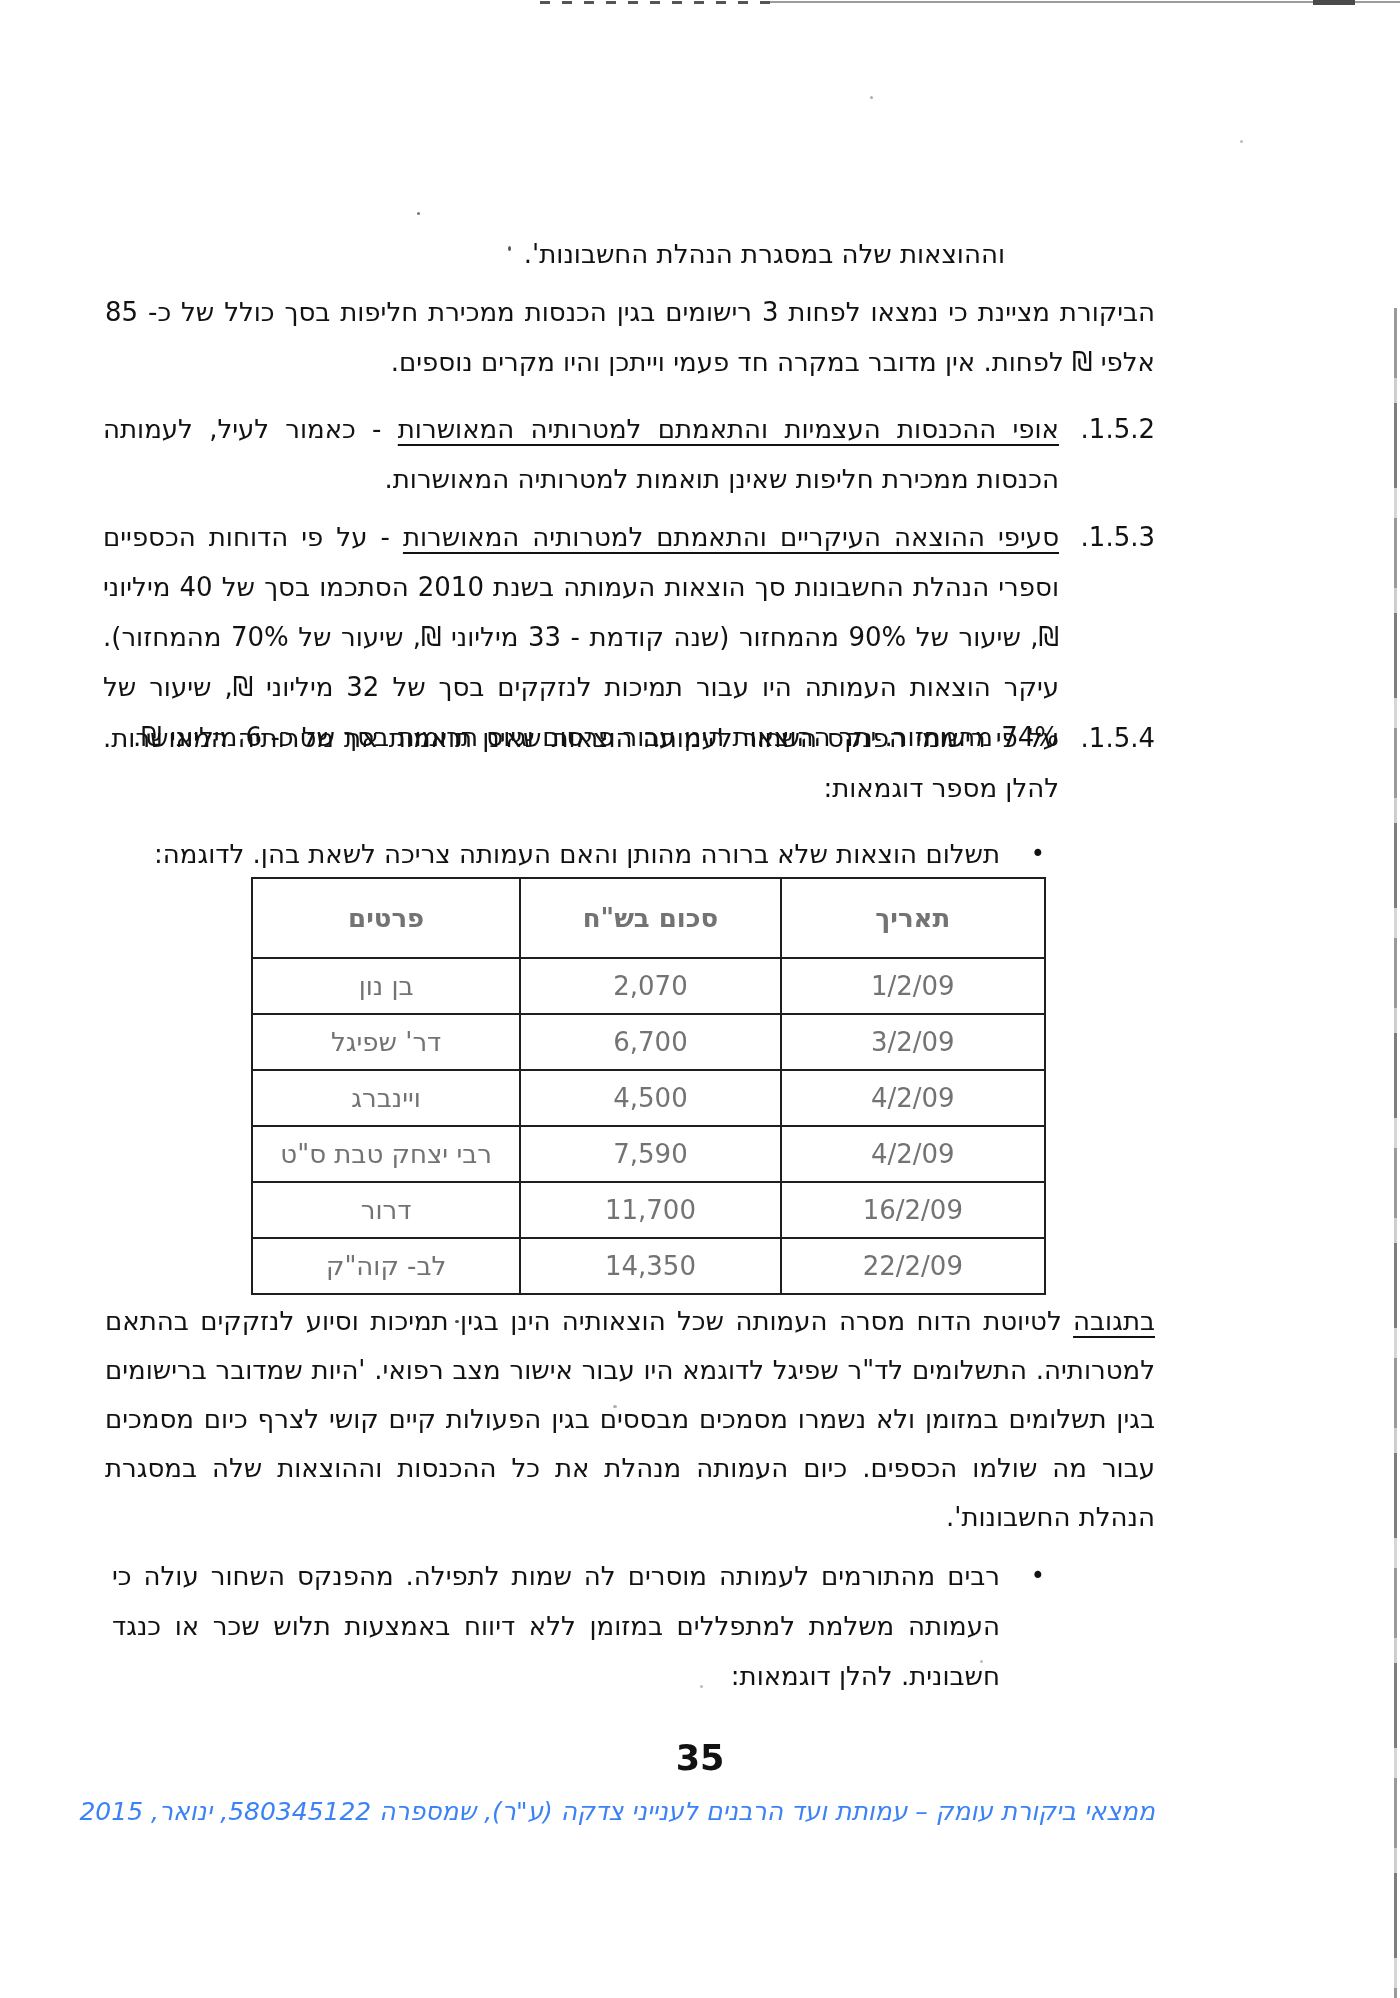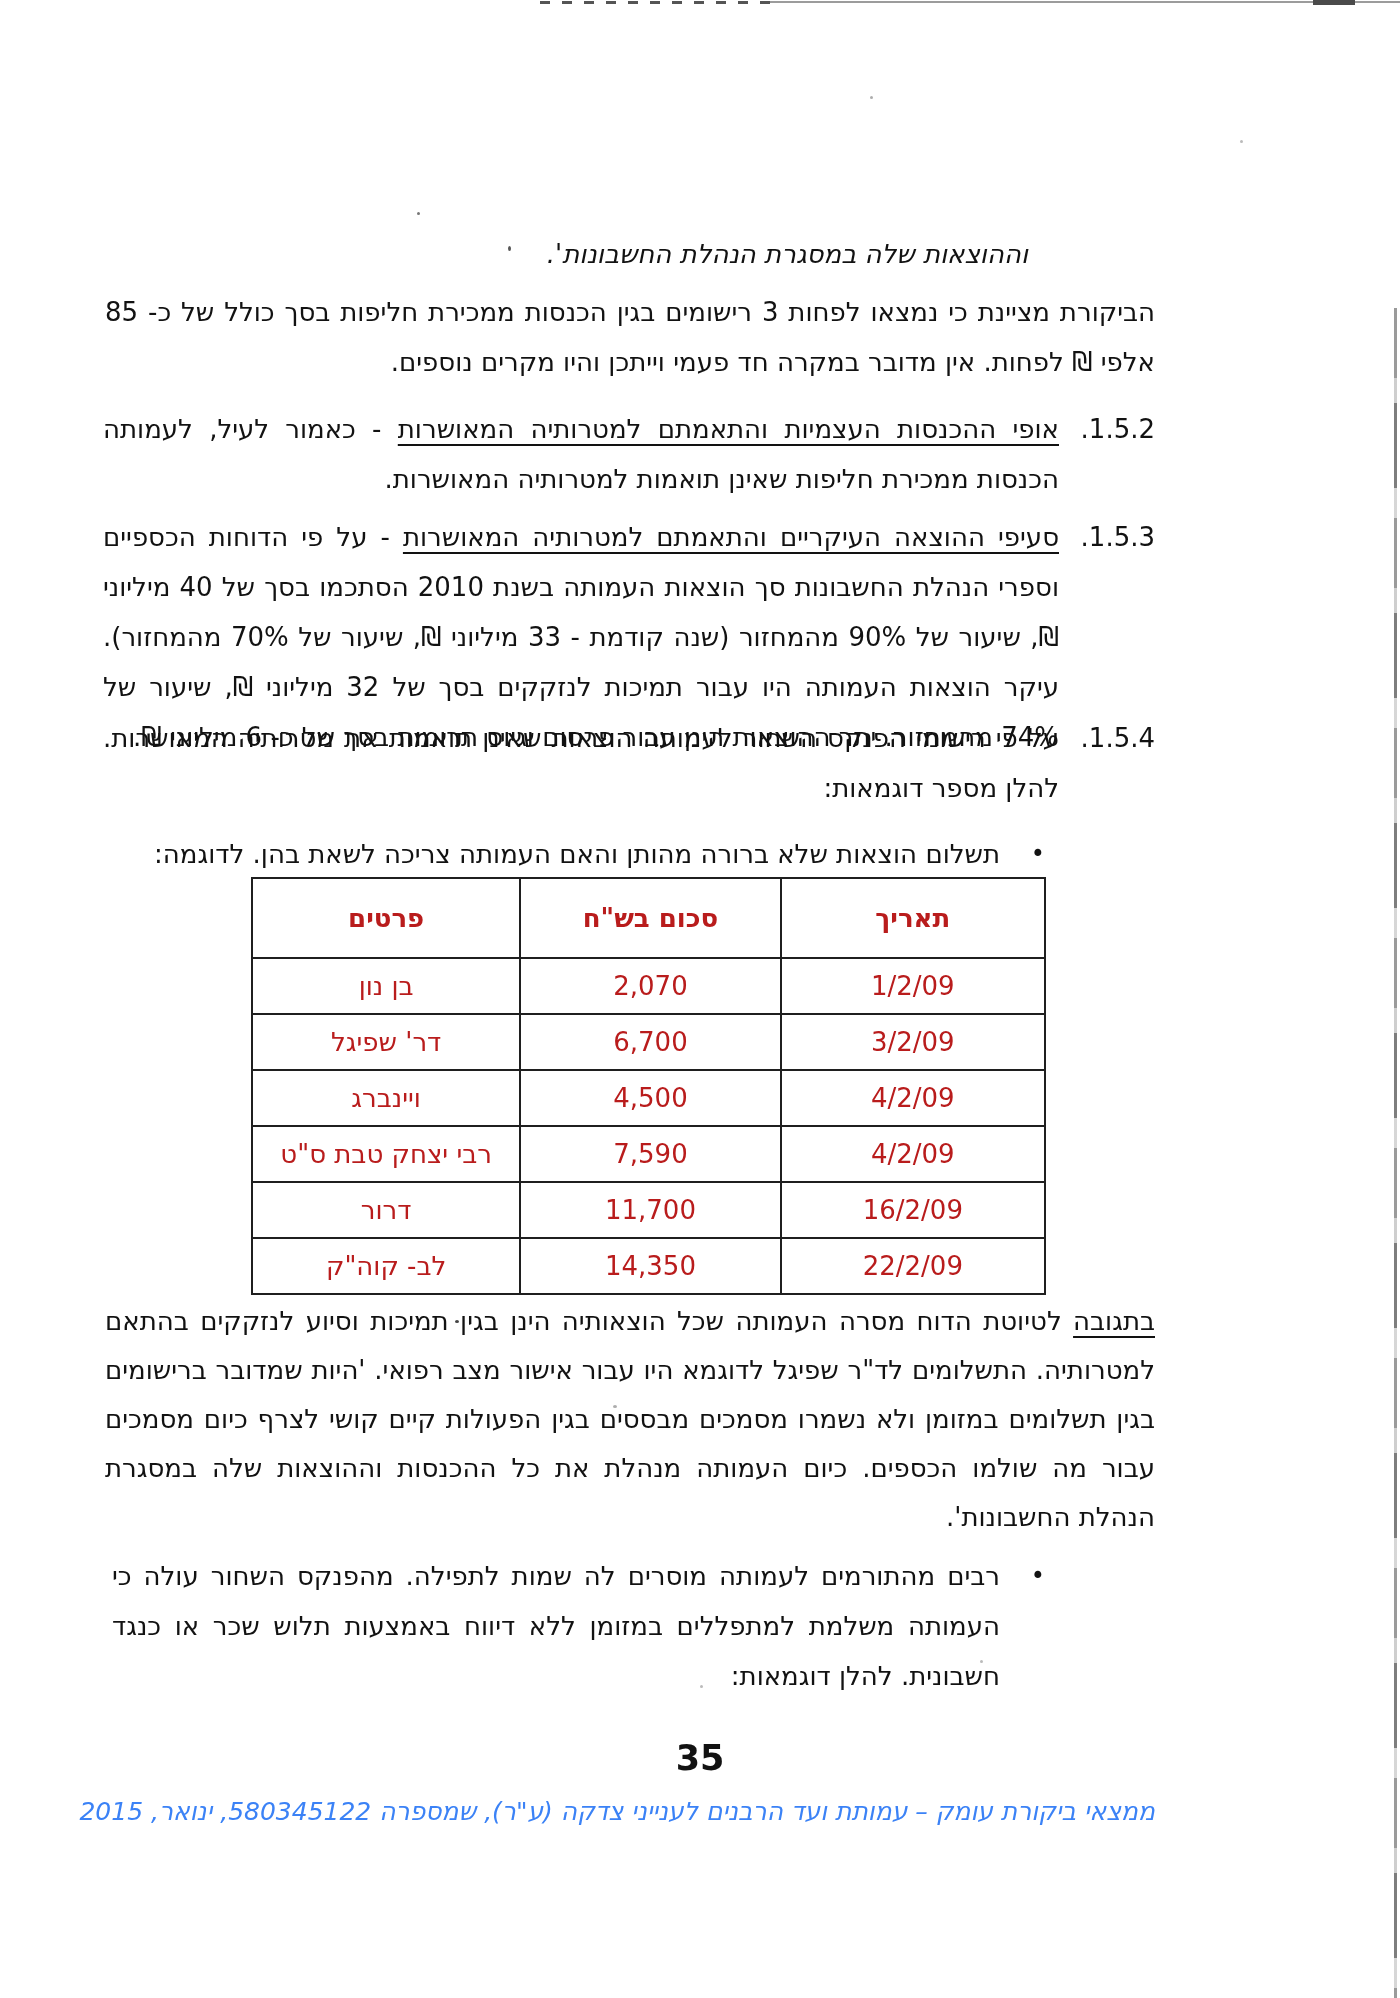--- a/index.html
+++ b/index.html
@@ -13,41 +13,41 @@
   
   .top-dashes{left:540px;top:1px;width:230px;height:3px;
     background:repeating-linear-gradient(90deg,#555 0 10px,transparent 10px 22px);}
   .top-line{left:770px;top:1px;width:630px;height:2px;background:#9c9c9c;}
   .top-dark{left:1313px;top:0;width:42px;height:5px;background:#4a4a4a;}
   .edge-line{left:1394px;top:308px;width:3px;height:1690px;opacity:.9;
     background:repeating-linear-gradient(180deg,#8f8f8f 0 70px,#c9c9c9 70px 95px,#6f6f6f 95px 180px,#d2d2d2 180px 210px);}
   .speck{background:#777;border-radius:50%;}
   
   .txt{font-size:26px;line-height:50px;text-align:justify;}
-  .cont-line{top:229px;right:372px;white-space:nowrap;text-align:right;font-style:italic;}
+  .cont-line{top:229px;right:395px;white-space:nowrap;text-align:right;}
   .para1{top:287px;right:245px;width:1050px;}
   .section{right:245px;width:1052px;display:flex;align-items:flex-start;}
   .sec-152{top:404px;}
   .sec-153{top:512px;}
   .sec-154{top:713px;}
   .secnum{flex:none;width:72px;margin-left:24px;font-size:26px;line-height:50px;text-align:center;}
   .sectext{flex:1;}
   .u{text-decoration:underline;text-underline-offset:6px;text-decoration-thickness:2px;}
   .bullet{right:355px;width:940px;display:flex;align-items:flex-start;}
   .bullet-1{top:829px;}
   .bullet-2{top:1551px;}
   .bmark{flex:none;width:45px;font-size:24px;line-height:50px;text-align:right;padding-left:18px;box-sizing:border-box;}
   .btext{flex:1;margin-left:7px;}
   .para2{top:1297px;right:245px;width:1050px;line-height:49px;}
   
   table.black-book{position:absolute;top:877px;right:354px;width:795px;
     border-collapse:collapse;direction:rtl;font-size:26px;}
   table.black-book td,table.black-book th{
     border:2px solid #1f1f1f;text-align:center;vertical-align:middle;
-    padding:0 6px;color:#b91c1c;}
+    padding:0 6px;color:#737373;}
   table.black-book th{height:78px;font-weight:bold;}
   table.black-book td{height:54px;border-radius:7px;}
   col.c-date{width:265px;} col.c-amount{width:261px;} col.c-details{width:269px;}
   .pageno{top:1738px;left:0;width:100%;text-align:center;font-weight:bold;font-size:35px;}
   .footer{top:1797px;right:245px;white-space:nowrap;font-style:italic;font-size:25px;color:#3b82f6;}
 </style>
 </head>
 <body>
 
 <div class="abs top-dashes"></div>

